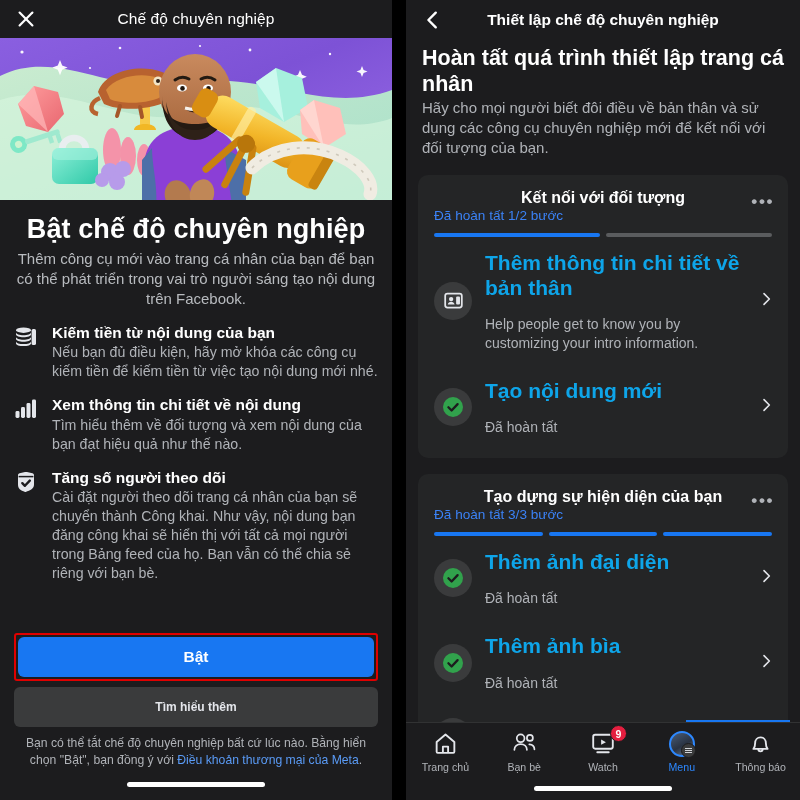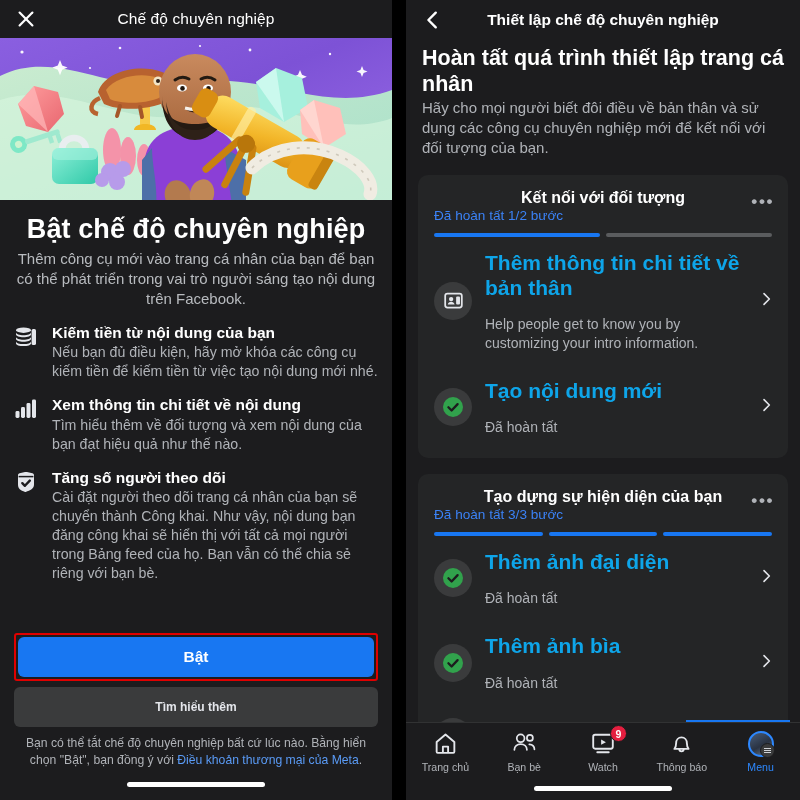--- a/index.html
+++ b/index.html
@@ -557,35 +557,35 @@
             <rect x="2.6" y="3.6" width="18.8" height="13.4" rx="1.8"></rect>
             <path d="M10.2 8.1l4.6 2.6-4.6 2.6z" fill="#e4e6eb" stroke="none"></path>
             <path d="M6.5 20.4h11" stroke-linecap="round"></path>
           </svg>
           <span class="badge">9</span>
         </span>
         <span class="tab-label">Watch</span>
       </div>
 
 
+      <div class="tab active">
+        <span class="tab-ico">
+          <span class="avatar-ring"></span>
+        </span>
+        <span class="tab-label">Menu</span>
+      </div>
+
       <div class="tab">
         <span class="tab-ico">
           <svg width="25" height="25" viewBox="0 0 24 24" fill="none" stroke="#e4e6eb" stroke-width="1.8" stroke-linejoin="round">
             <path d="M5.2 17.2c1.3-1.3 1.6-2.6 1.6-5.3 0-3.3 2.2-5.8 5.2-5.8s5.2 2.5 5.2 5.8c0 2.7.3 4 1.6 5.3z"></path>
             <path d="M9.9 17.5c0 1.2 1 2 2.1 2s2.1-.8 2.1-2" stroke-linecap="round"></path>
           </svg>
         </span>
         <span class="tab-label">Thông báo</span>
       </div>
 
-      <div class="tab active">
-        <span class="tab-ico">
-          <span class="avatar-ring"></span>
-        </span>
-        <span class="tab-label">Menu</span>
-      </div>
-
     </div>
 
     <div class="r-home-ind"></div>
   </div>
 
 </div>
 
 </body></html>

